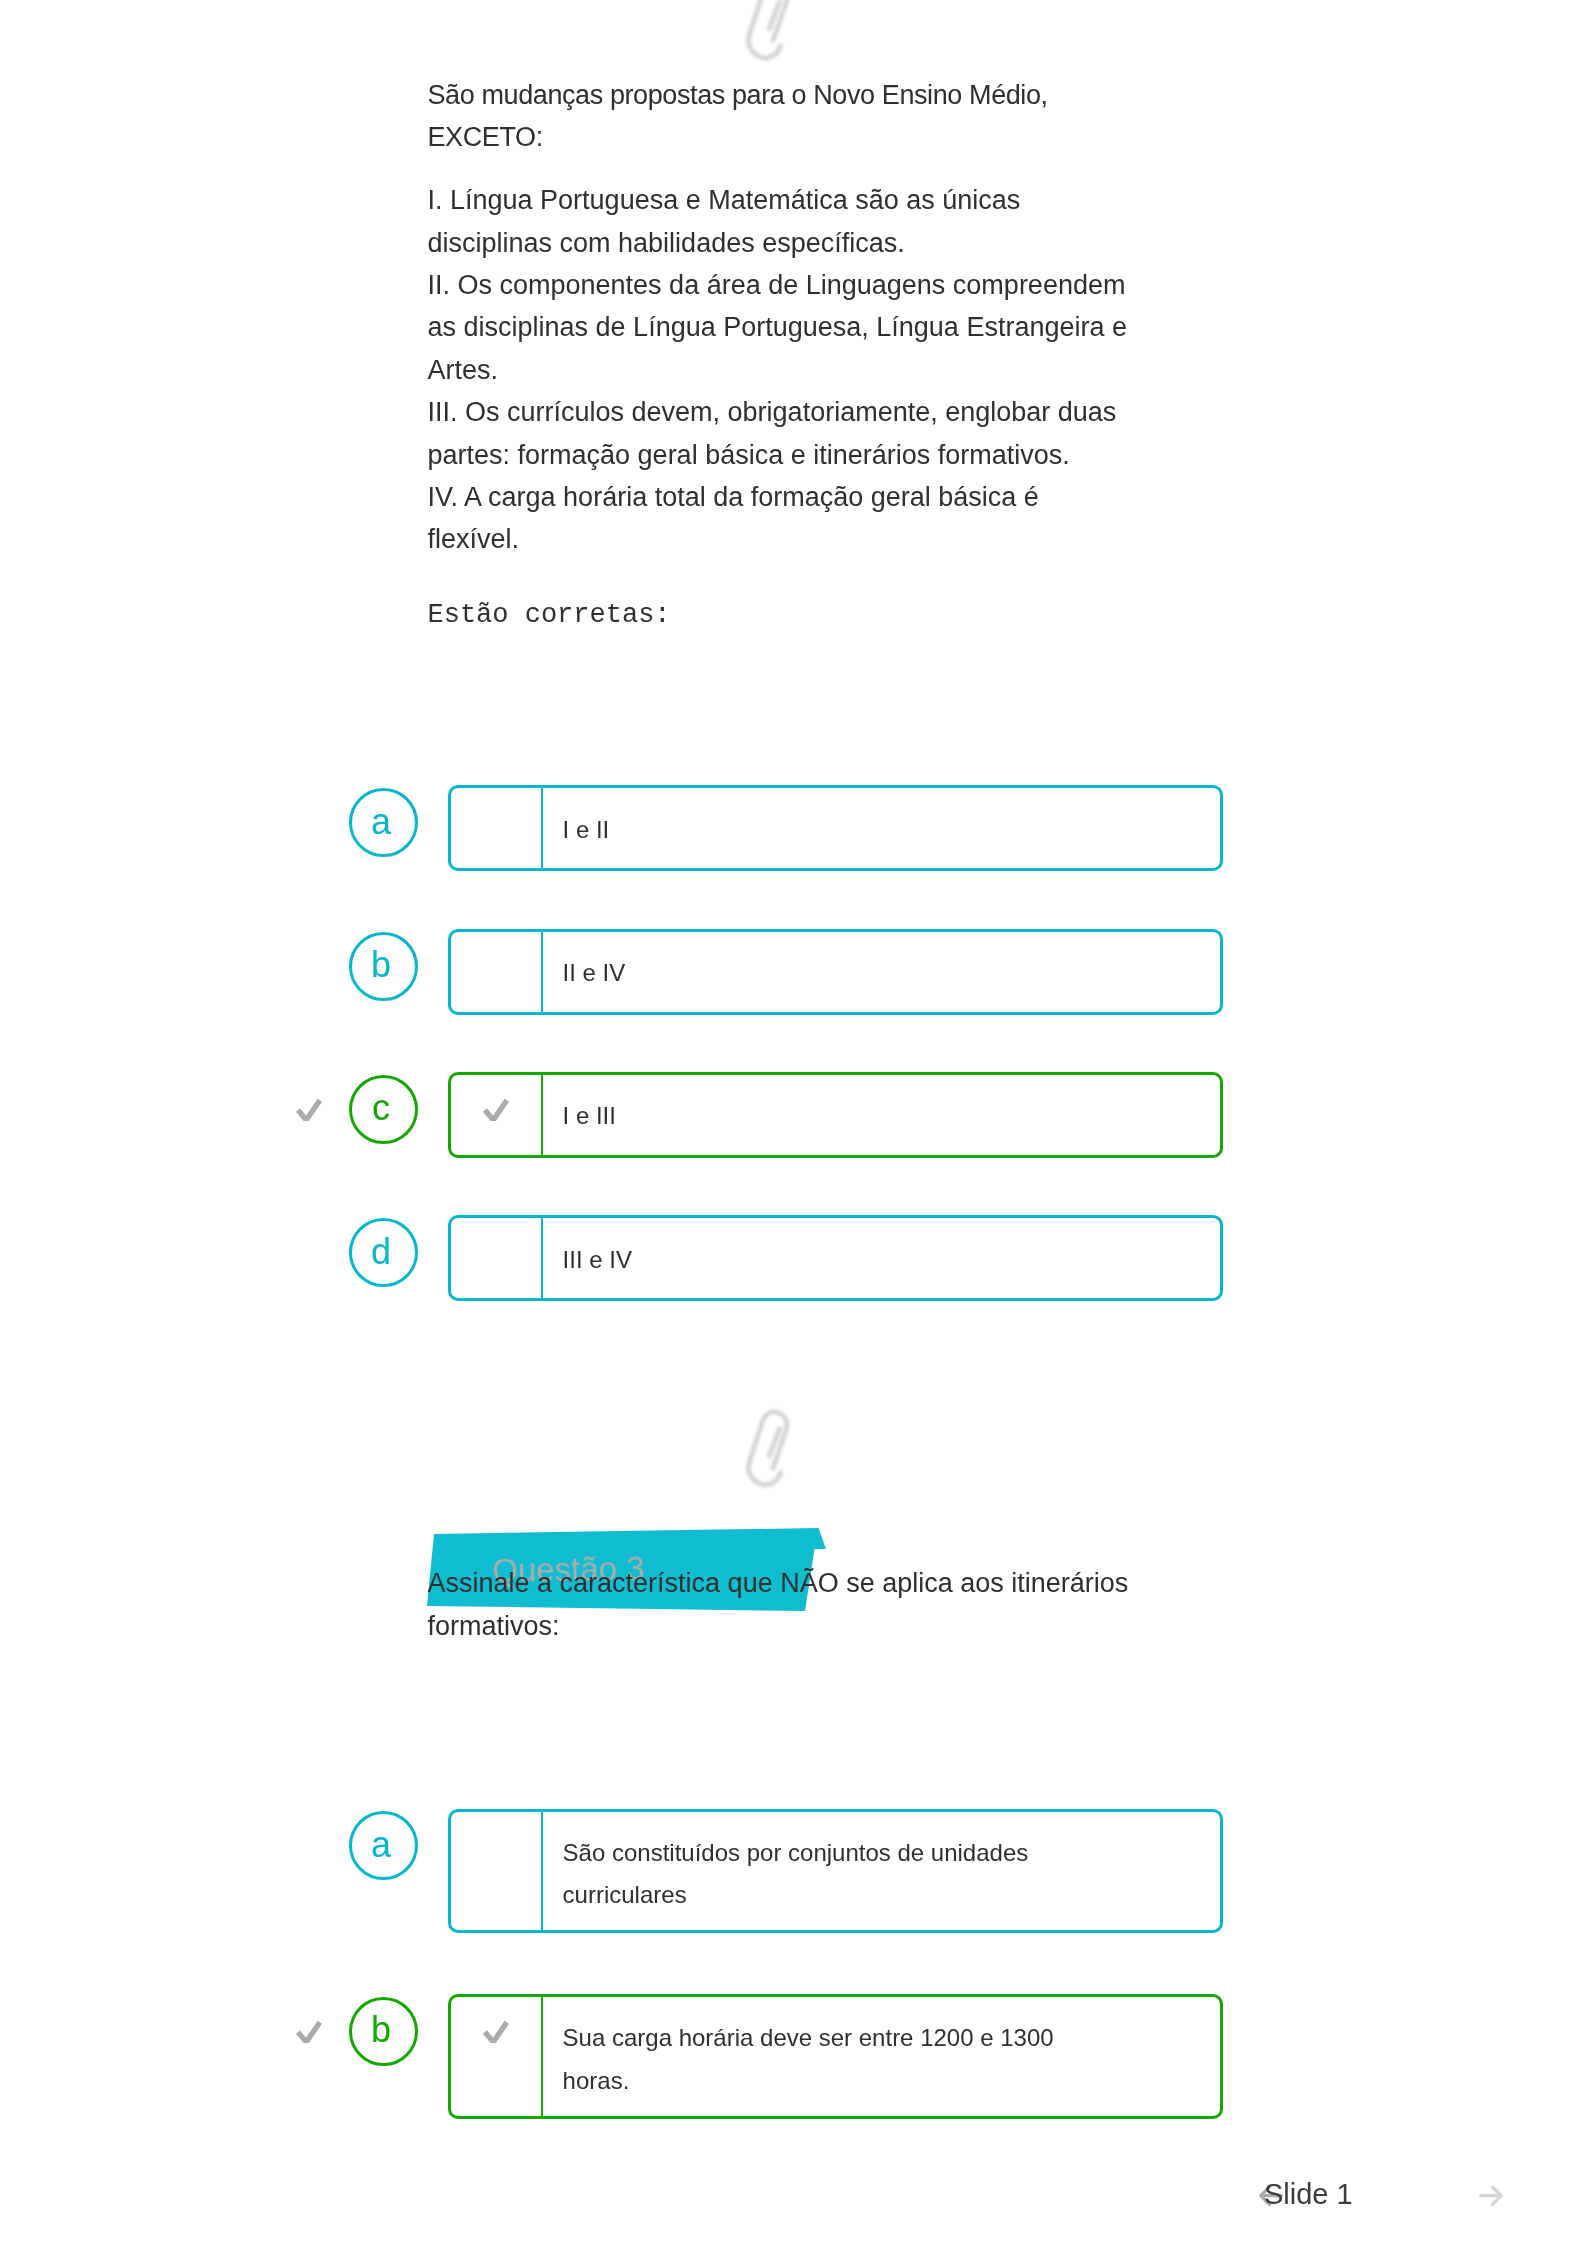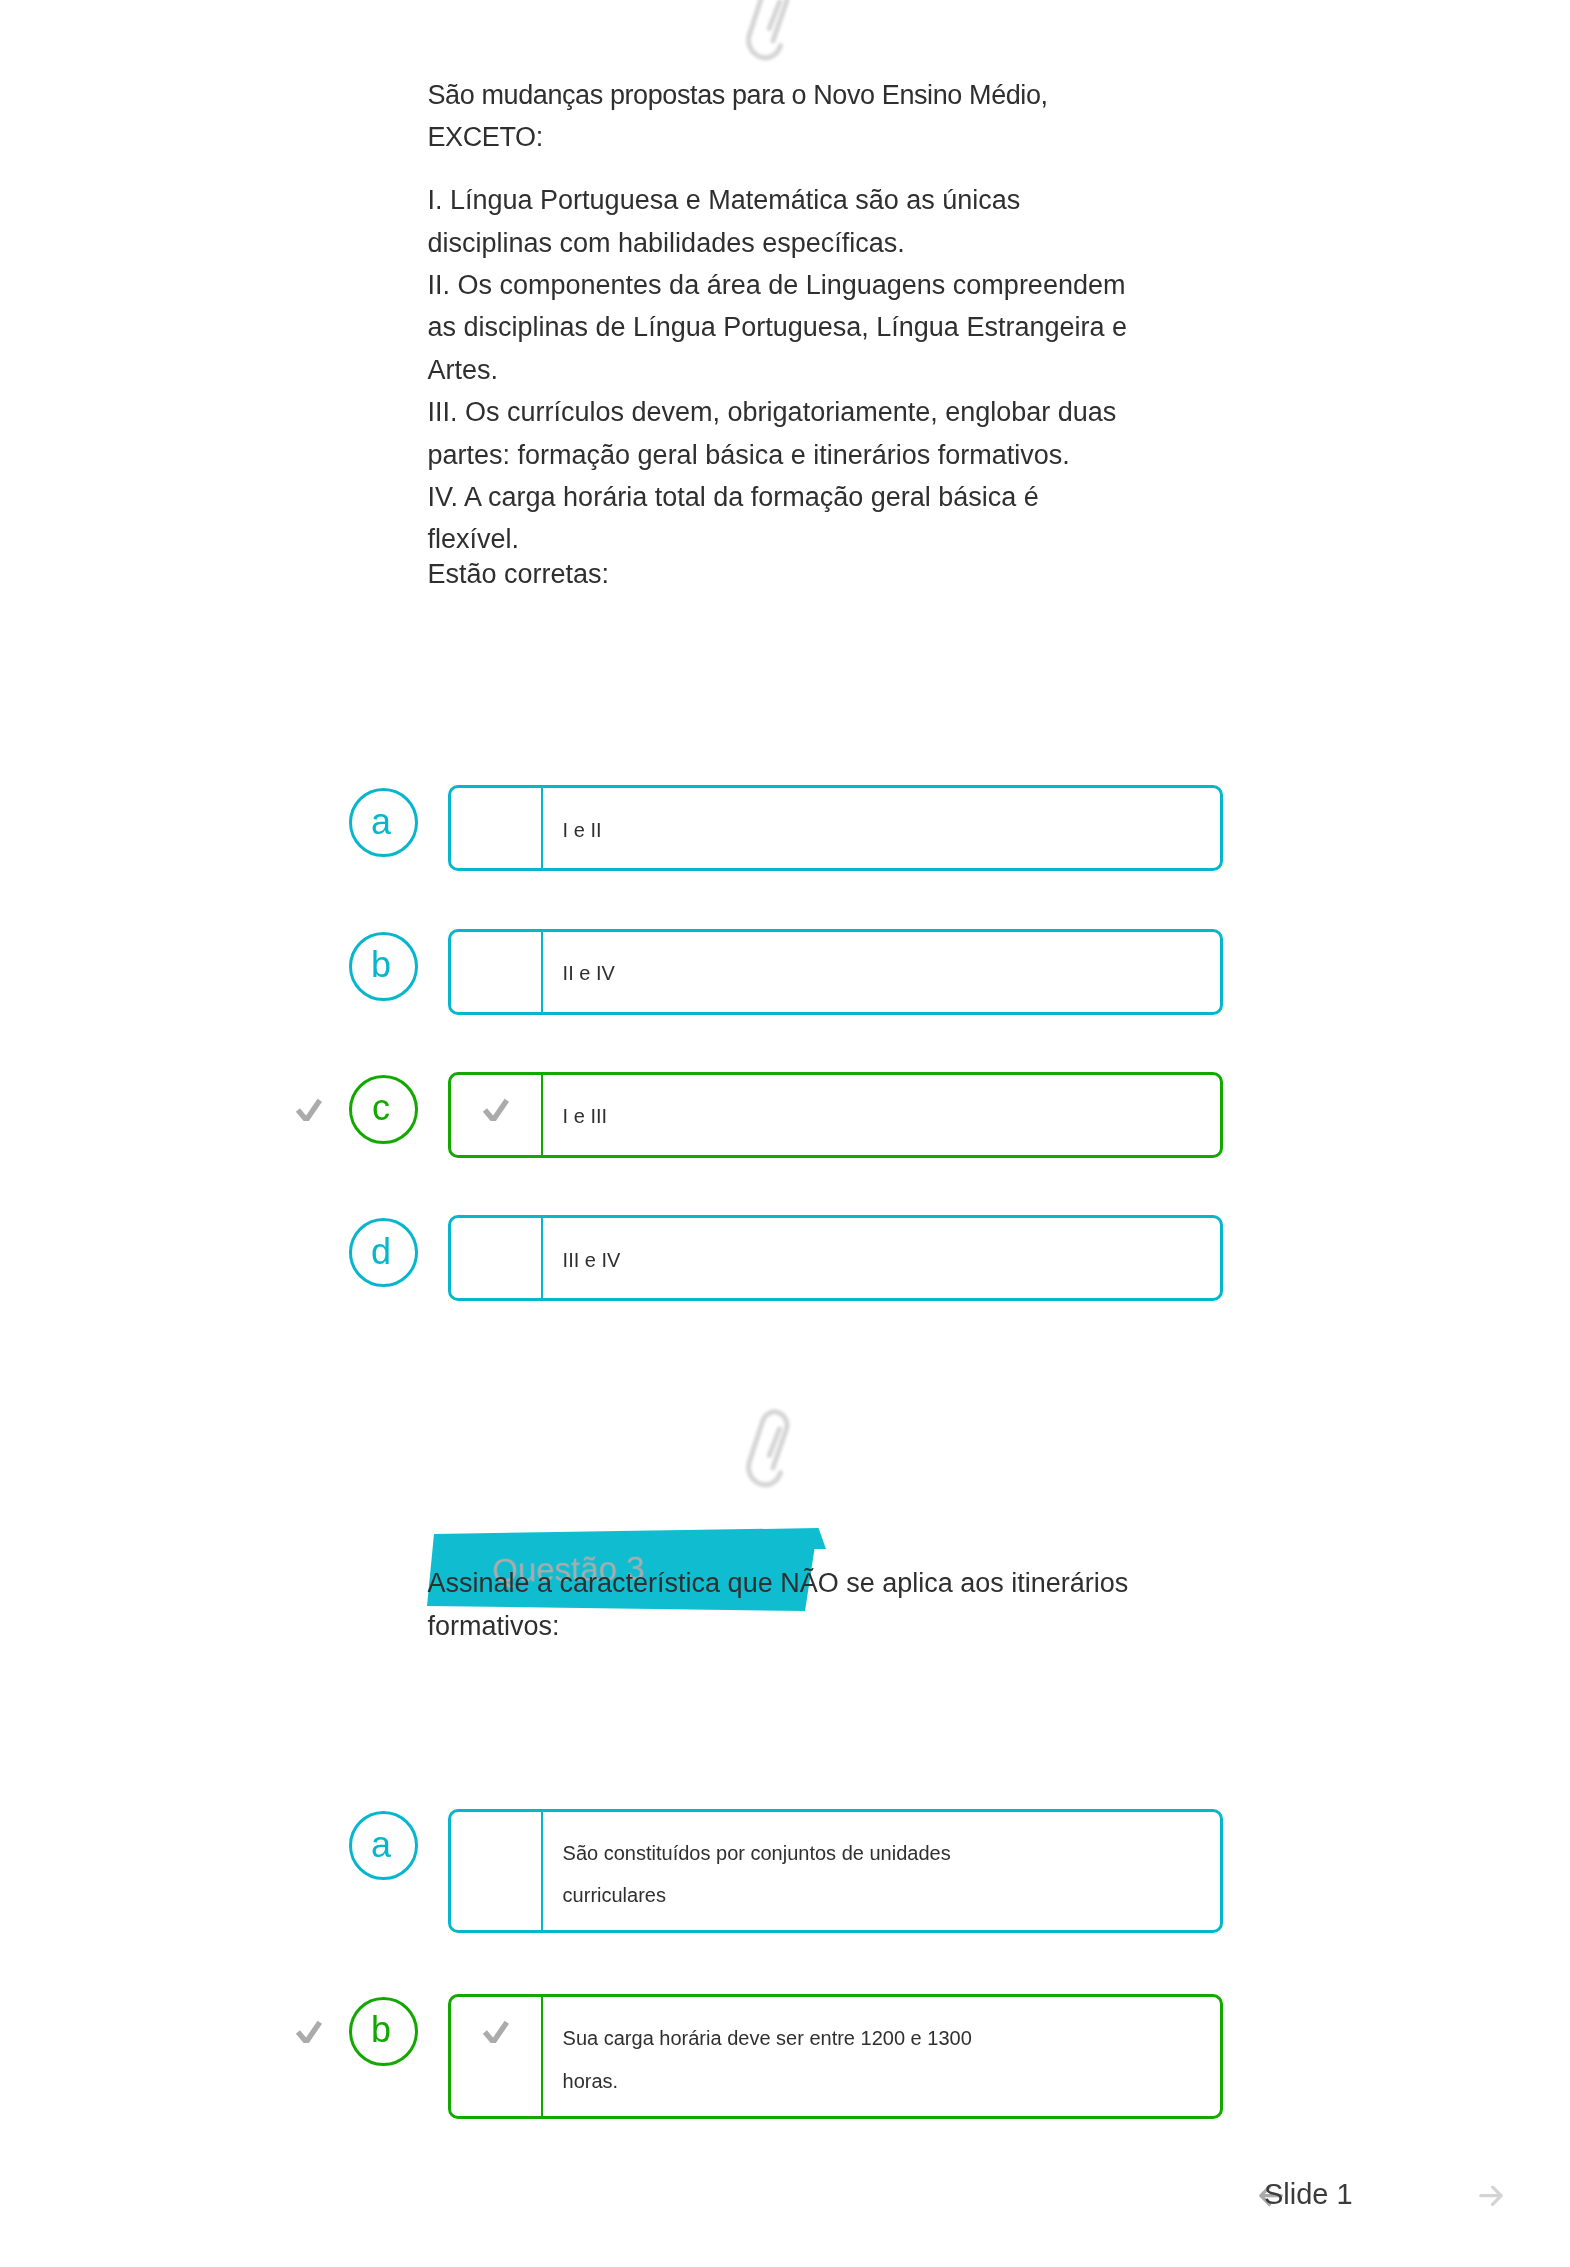--- a/index.html
+++ b/index.html
@@ -16,21 +16,21 @@
 
   .qtext { position:absolute; transform:translateZ(0); font-size:27px; line-height:42.4px; color:#2f2f2f; white-space:pre; }
 
   .opt { position:absolute; left:0; }
   .bubble { position:absolute; width:69px; height:69px; border-radius:50%;
             border:3px solid #06b6cc; color:#06b6cc; font-size:36px;
             display:flex; align-items:center; justify-content:center; line-height:1; }
   .bubble i { font-style:normal; position:relative; top:-1px; left:-2px; transform:translateZ(0); }
   .obox { position:absolute; border:3px solid #06b6cc; border-radius:10px; background:#fff; }
   .osep { position:absolute; width:2px; background:#06b6cc; top:0; bottom:0; }
-  .otext { position:absolute; transform:translateZ(0); font-size:20px; line-height:42.4px; color:#2f2f2f; white-space:pre; }
+  .otext { position:absolute; transform:translateZ(0); font-size:24px; line-height:42.4px; color:#2f2f2f; white-space:pre; }
   .correct .bubble { border-color:#12a800; color:#12a800; }
   .correct .obox { border-color:#12a800; }
   .correct .osep { background:#12a800; }
   .chk { position:absolute; }
   .slidelabel { position:absolute; transform:translateZ(0); font-size:29px; color:#3b3b3b; white-space:nowrap; }
   .navbtn { position:absolute; }
 </style>
 </head>
 <body>
 
@@ -47,21 +47,21 @@
   </svg>
   <div class="qtext" style="left:427.5px;top:179.1px;">I. Língua Portuguesa e Matemática são as únicas
 disciplinas com habilidades específicas.
 II. Os componentes da área de Linguagens compreendem
 as disciplinas de Língua Portuguesa, Língua Estrangeira e
 Artes.
 III. Os currículos devem, obrigatoriamente, englobar duas
 partes: formação geral básica e itinerários formativos.
 IV. A carga horária total da formação geral básica é
 flexível.</div>
-  <div class="qtext" style="left:427.5px;top:553px;">Estão corretas:</div>
+  <div class="qtext" style="left:427.5px;top:594px;font-family:Liberation Mono, monospace;">Estão corretas:</div>
   <div class="opt" style="top:0;">
     <div class="bubble" style="left:348.6px;top:788.2px;">
       <i>a</i>
     </div>
     <div class="obox" style="left:447.9px;top:785.3px;width:775.3px;height:86.0px;">
       <div class="osep" style="left:90.3px;"></div>
     </div>
     <div class="otext" style="left:562.6px;top:808.7px;">I e II</div>
   </div>
   <div class="opt" style="top:0;">

